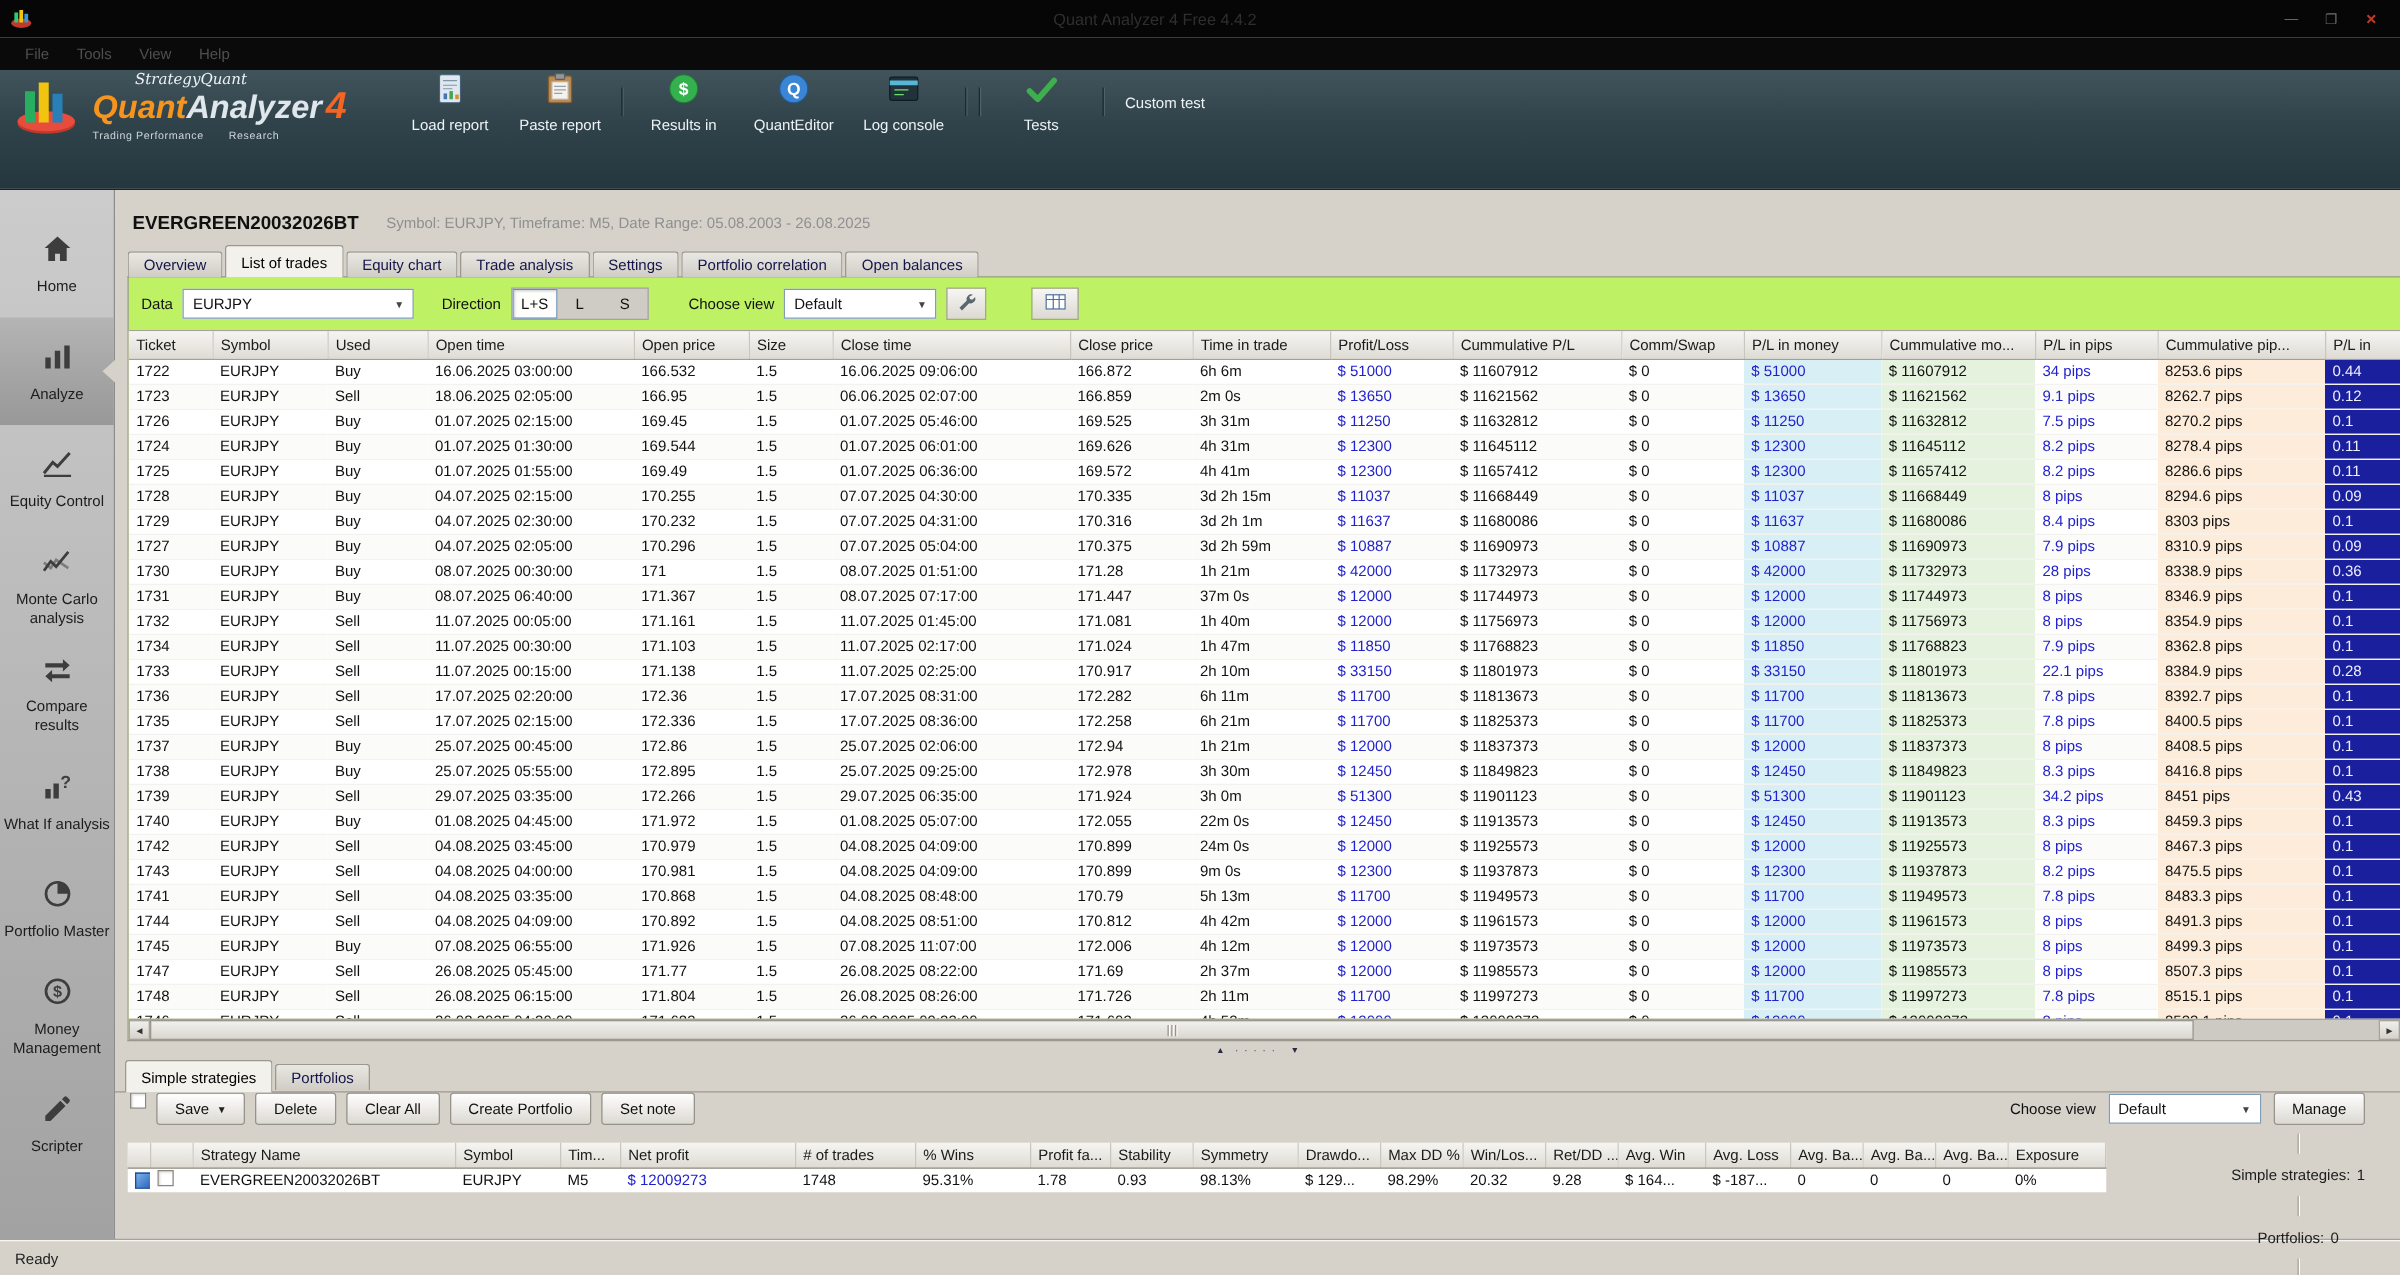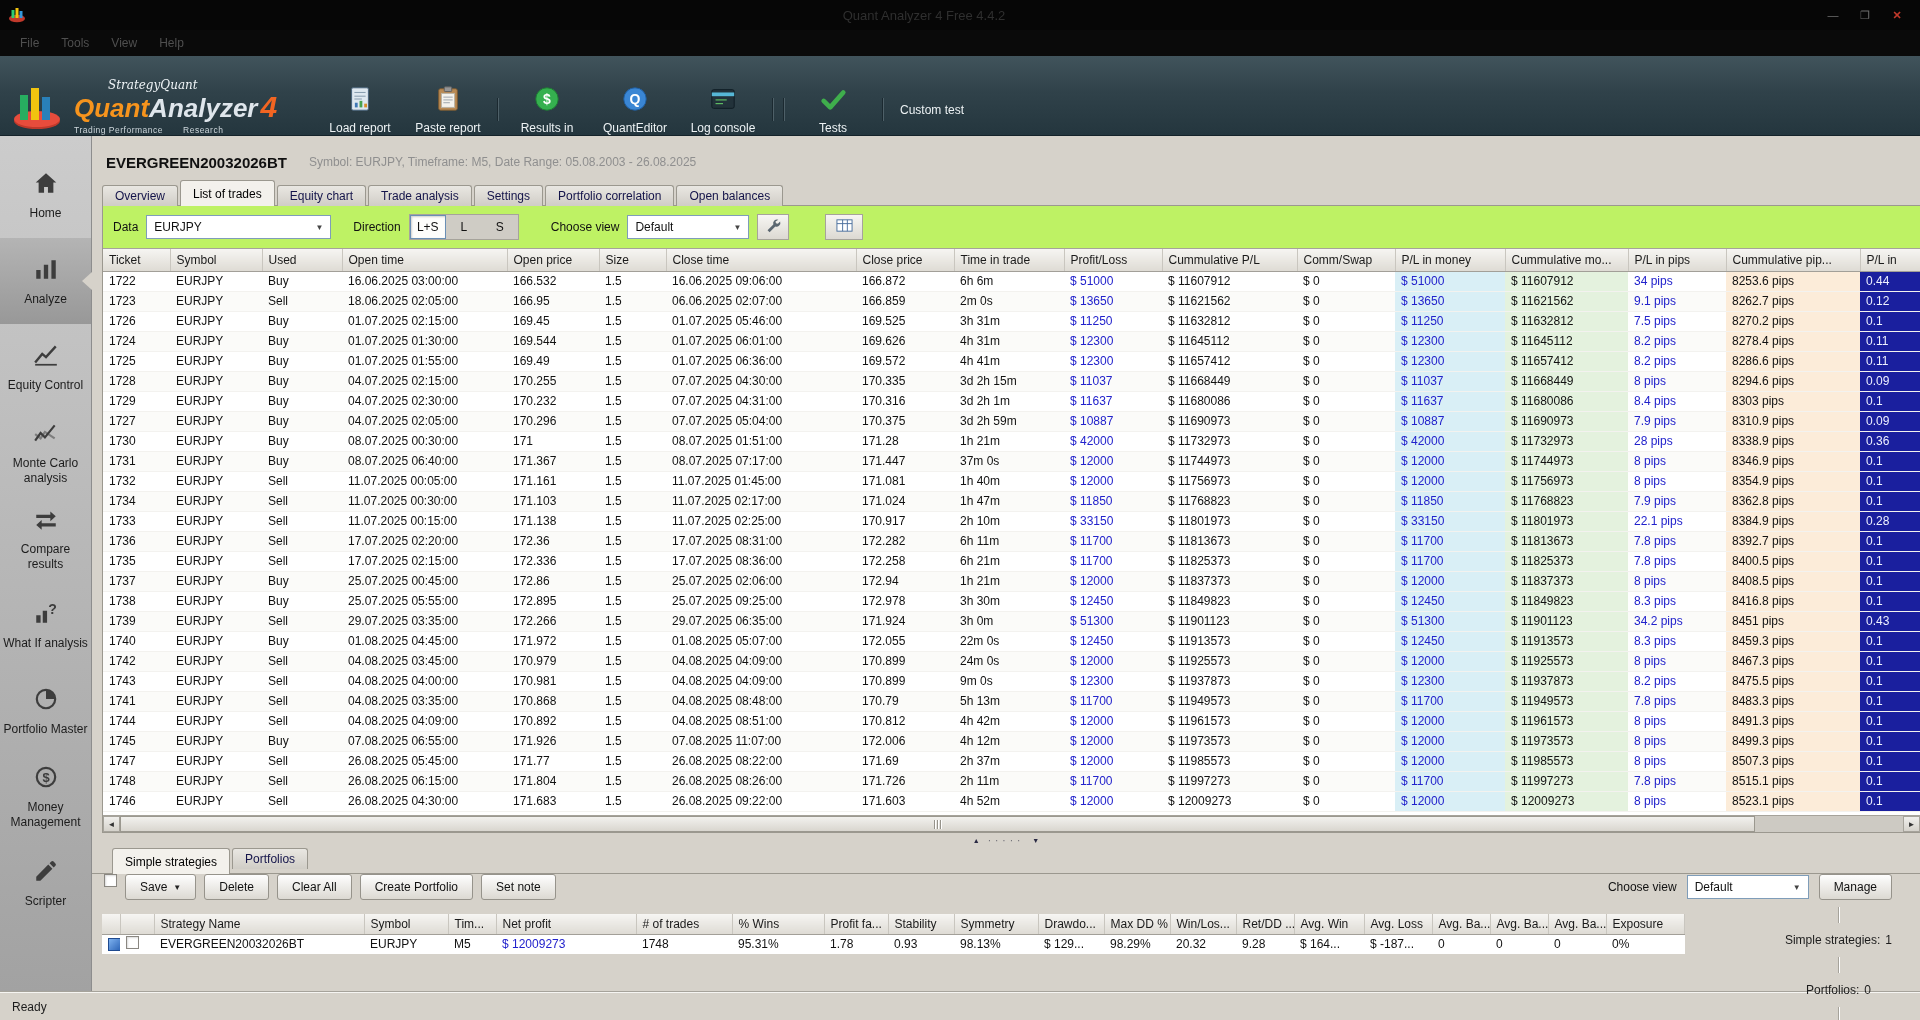--- a/index.html
+++ b/index.html
@@ -16,21 +16,21 @@
   .title-text{flex:1;text-align:center;color:#2f2f2f;font-size:13px;}
   .win-controls{display:flex;gap:10px;align-items:center;padding-right:4px;}
   .win-btn{width:22px;height:18px;display:flex;align-items:center;justify-content:center;color:#6e6e6e;font-size:11px;}
   .win-btn.close{color:#c0392b;font-weight:bold;}
 
   
   .menubar{height:26px;background:#0a0a0a;display:flex;align-items:center;padding-left:10px;gap:2px;flex:0 0 auto;}
   .menu-item{color:#4f4f4f;font-size:12px;padding:3px 10px;}
 
   
-  .toolbar{height:80px;background:linear-gradient(180deg,#41545c 0%,#30424a 45%,#24363e 100%);display:flex;align-items:flex-end;flex:0 0 auto;border-bottom:1px solid #15232a;}
+  .toolbar{height:96px;background:linear-gradient(180deg,#41545c 0%,#30424a 45%,#24363e 100%);display:flex;align-items:flex-start;flex:0 0 auto;border-bottom:1px solid #15232a;}
   .logo{display:flex;align-items:center;gap:10px;width:302px;padding-left:10px;flex:0 0 auto;}
   .brand-lines{display:flex;flex-direction:column;line-height:1;}
   .brand-script{font-family:"DejaVu Serif",serif;font-style:italic;color:#eef3f6;font-size:12px;margin-left:34px;}
   .brand-main{font-style:italic;font-weight:bold;font-size:26px;margin-top:1px;white-space:nowrap;}
   .brand-main .b1{color:var(--brand-orange);}
   .brand-main .b2{color:#dfe6ec;}
   .brand-main .b3{color:#f26522;font-size:30px;margin-left:3px;}
   .brand-tagline{font-size:8.5px;color:#cdd6db;display:flex;gap:20px;margin-top:4px;letter-spacing:.5px;}
   .tb-buttons{display:flex;align-items:stretch;margin-left:14px;}
   .tb-btn{min-width:88px;padding:0 8px;display:flex;flex-direction:column;align-items:center;justify-content:center;gap:7px;color:#edf2f4;font-size:12px;white-space:nowrap;}
@@ -84,21 +84,21 @@
   .hs-thumb{width:90%;background:linear-gradient(#f2f1ee,#d9d6cf);border:1px solid #9b988f;display:flex;align-items:center;justify-content:center;}
   .hs-grip{display:flex;gap:2px;}
   .hs-grip i{display:block;width:1px;height:9px;background:#96938b;box-shadow:1px 0 0 #fff;}
 
   .splitter{height:15px;display:flex;align-items:center;justify-content:center;gap:8px;background:#d6d2ca;flex:0 0 auto;}
   .split-arrow{font-size:7px;color:#2a2a44;}
   .split-dots{font-size:10px;letter-spacing:4px;color:#6a6a72;line-height:0;}
 
   
   .bottom-panel{flex:0 0 144px;display:flex;flex-direction:column;background:#d6d2ca;}
-  .btabs{height:26px;display:flex;align-items:flex-start;padding-left:8px;gap:2px;margin-bottom:-1px;position:relative;z-index:2;margin-left:12px;}
+  .btabs{height:26px;display:flex;align-items:center;padding-left:8px;gap:2px;margin-bottom:-1px;position:relative;z-index:2;}
   .bottom-body{flex:1;border-top:1px solid #9b988f;display:flex;flex-direction:column;position:relative;z-index:1;}
   .actions{height:40px;display:flex;align-items:flex-start;gap:8px;padding:0 12px;}
   .checkbox{display:inline-block;width:13px;height:13px;background:#fff;border:1px solid #8a8781;box-shadow:inset 1px 1px 2px rgba(0,0,0,.15);}
   .btn{height:26px;padding:0 14px;display:inline-flex;align-items:center;gap:6px;background:linear-gradient(#fefefe,#dcd9d2);border:1px solid #96938b;border-radius:3px;font-size:12px;color:#111;white-space:nowrap;}
   .btn .btn-arrow{font-size:8px;color:#222;}
   .actions-right{margin-left:auto;display:flex;align-items:center;gap:10px;padding-right:16px;}
 
   .strategies-wrap{margin-left:10px;overflow:hidden;}
   table.strategies{border-collapse:collapse;table-layout:fixed;width:1582px;background:#fff;}
   .strategies th{height:20px;background:linear-gradient(#f6f5f2,#dedbd4);border-right:1px solid #c9c6bf;border-bottom:1px solid #a29f98;font-weight:normal;font-size:12px;text-align:left;padding:0 6px;white-space:nowrap;overflow:hidden;color:#1a1a1a;}

